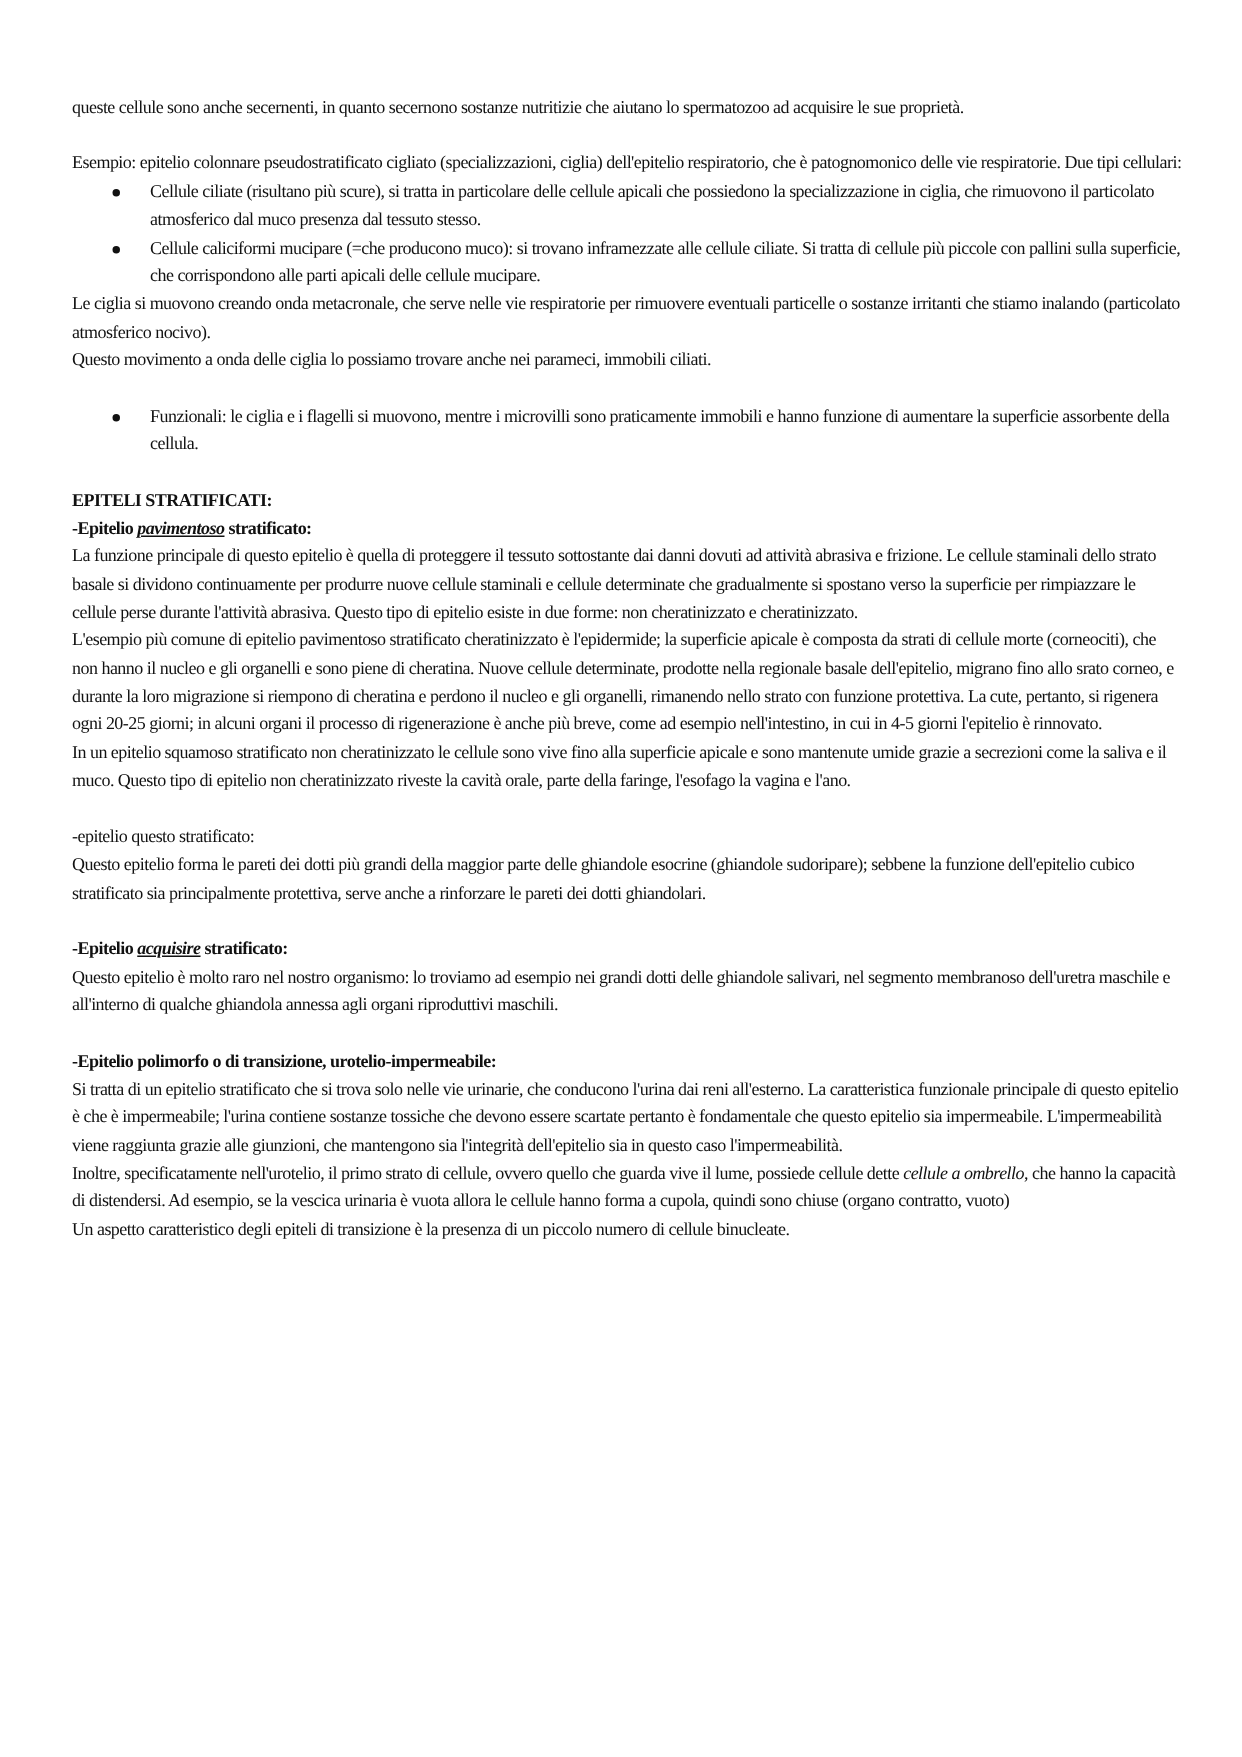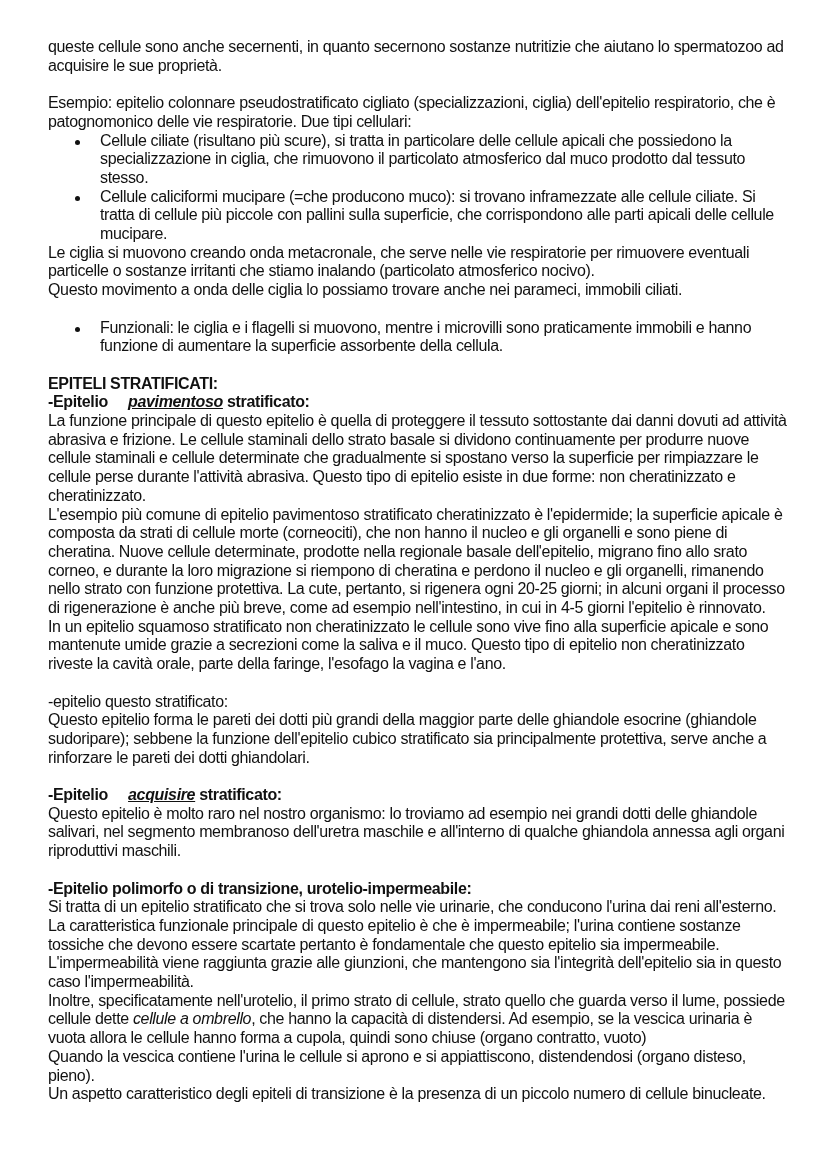--- a/index.html
+++ b/index.html
@@ -2,47 +2,48 @@
 <html><head>
 <meta charset="utf-8">
 <style>
   html, body { margin: 0; padding: 0; background: #ffffff; }
   body {
     width: 828px; height: 1171px; overflow: hidden; position: relative;
     font-family: "Liberation Sans", sans-serif;
     color: #111111;
   }
   .page {
-    position: absolute; left: 48px; top: 38px; width: 740px;
-    font-size: 16px; line-height: 18.7px;
+    position: absolute; left: 48px; top: 62px; width: 740px;
+    font-size: 12px; line-height: 18.7px;
     letter-spacing: -0.35px;
+    font-family: Liberation Serif, serif;
   }
   p { margin: 0; }
   .gap { height: 18.7px; }
   .b { font-weight: bold; }
-  .ul { text-decoration: underline; margin-left: 16px; }
+  .ul { text-decoration: underline; }
   .i { font-style: italic; }
   ul.bl { margin: 0; padding: 0; list-style: none; }
   ul.bl li { position: relative; padding-left: 52px; }
   ul.bl li::before {
     content: ""; position: absolute; left: 27px; top: 8px;
     width: 5px; height: 5px; border-radius: 50%; background: #111;
   }
 </style>
 </head>
 <body>
 
 <div class="page">
 
   <p>queste cellule sono anche secernenti, in quanto secernono sostanze nutritizie che aiutano lo spermatozoo ad acquisire le sue proprietà.</p>
   <div class="gap"></div>
 
   <p>Esempio: epitelio colonnare pseudostratificato cigliato (specializzazioni, ciglia) dell'epitelio respiratorio, che è patognomonico delle vie respiratorie. Due tipi cellulari:</p>
   <ul class="bl">
-    <li>Cellule ciliate (risultano più scure), si tratta in particolare delle cellule apicali che possiedono la specializzazione in ciglia, che rimuovono il particolato atmosferico dal muco prodotto dal tessuto stesso.</li>
+    <li>Cellule ciliate (risultano più scure), si tratta in particolare delle cellule apicali che possiedono la specializzazione in ciglia, che rimuovono il particolato atmosferico dal muco presenza dal tessuto stesso.</li>
     <li>Cellule caliciformi mucipare (=che producono muco): si trovano inframezzate alle cellule ciliate. Si tratta di cellule più piccole con pallini sulla superficie, che corrispondono alle parti apicali delle cellule mucipare.</li>
   </ul>
   <p>Le ciglia si muovono creando onda metacronale, che serve nelle vie respiratorie per rimuovere eventuali particelle o sostanze irritanti che stiamo inalando (particolato atmosferico nocivo).</p>
   <p>Questo movimento a onda delle ciglia lo possiamo trovare anche nei parameci, immobili ciliati.</p>
   <div class="gap"></div>
 
   <ul class="bl">
     <li>Funzionali: le ciglia e i flagelli si muovono, mentre i microvilli sono praticamente immobili e hanno funzione di aumentare la superficie assorbente della cellula.</li>
   </ul>
   <div class="gap"></div>
@@ -57,17 +58,16 @@
   <p>-epitelio questo stratificato:</p>
   <p>Questo epitelio forma le pareti dei dotti più grandi della maggior parte delle ghiandole esocrine (ghiandole sudoripare); sebbene la funzione dell'epitelio cubico stratificato sia principalmente protettiva, serve anche a rinforzare le pareti dei dotti ghiandolari.</p>
   <div class="gap"></div>
 
   <p class="b"><span>-Epitelio </span><span class="i ul">acquisire</span><span> stratificato:</span></p>
   <p>Questo epitelio è molto raro nel nostro organismo: lo troviamo ad esempio nei grandi dotti delle ghiandole salivari, nel segmento membranoso dell'uretra maschile e all'interno di qualche ghiandola annessa agli organi riproduttivi maschili.</p>
   <div class="gap"></div>
 
   <p class="b">-Epitelio polimorfo o di transizione, urotelio-impermeabile:</p>
   <p>Si tratta di un epitelio stratificato che si trova solo nelle vie urinarie, che conducono l'urina dai reni all'esterno. La caratteristica funzionale principale di questo epitelio è che è impermeabile; l'urina contiene sostanze tossiche che devono essere scartate pertanto è fondamentale che questo epitelio sia impermeabile. L'impermeabilità viene raggiunta grazie alle giunzioni, che mantengono sia l'integrità dell'epitelio sia in questo caso l'impermeabilità.</p>
-  <p><span>Inoltre, specificatamente nell'urotelio, il primo strato di cellule, strato quello che guarda verso il lume, possiede cellule dette </span><span class="i">cellule a ombrello</span><span>, che hanno la capacità di distendersi. Ad esempio, se la vescica urinaria è vuota allora le cellule hanno forma a cupola, quindi sono chiuse (organo contratto, vuoto)</span></p>
-  <p>Quando la vescica contiene l'urina le cellule si aprono e si appiattiscono, distendendosi (organo disteso, pieno).</p>
+  <p><span>Inoltre, specificatamente nell'urotelio, il primo strato di cellule, ovvero quello che guarda vive il lume, possiede cellule dette </span><span class="i">cellule a ombrello</span><span>, che hanno la capacità di distendersi. Ad esempio, se la vescica urinaria è vuota allora le cellule hanno forma a cupola, quindi sono chiuse (organo contratto, vuoto)</span></p>
   <p>Un aspetto caratteristico degli epiteli di transizione è la presenza di un piccolo numero di cellule binucleate.</p>
 
 </div>
 
 </body></html>

